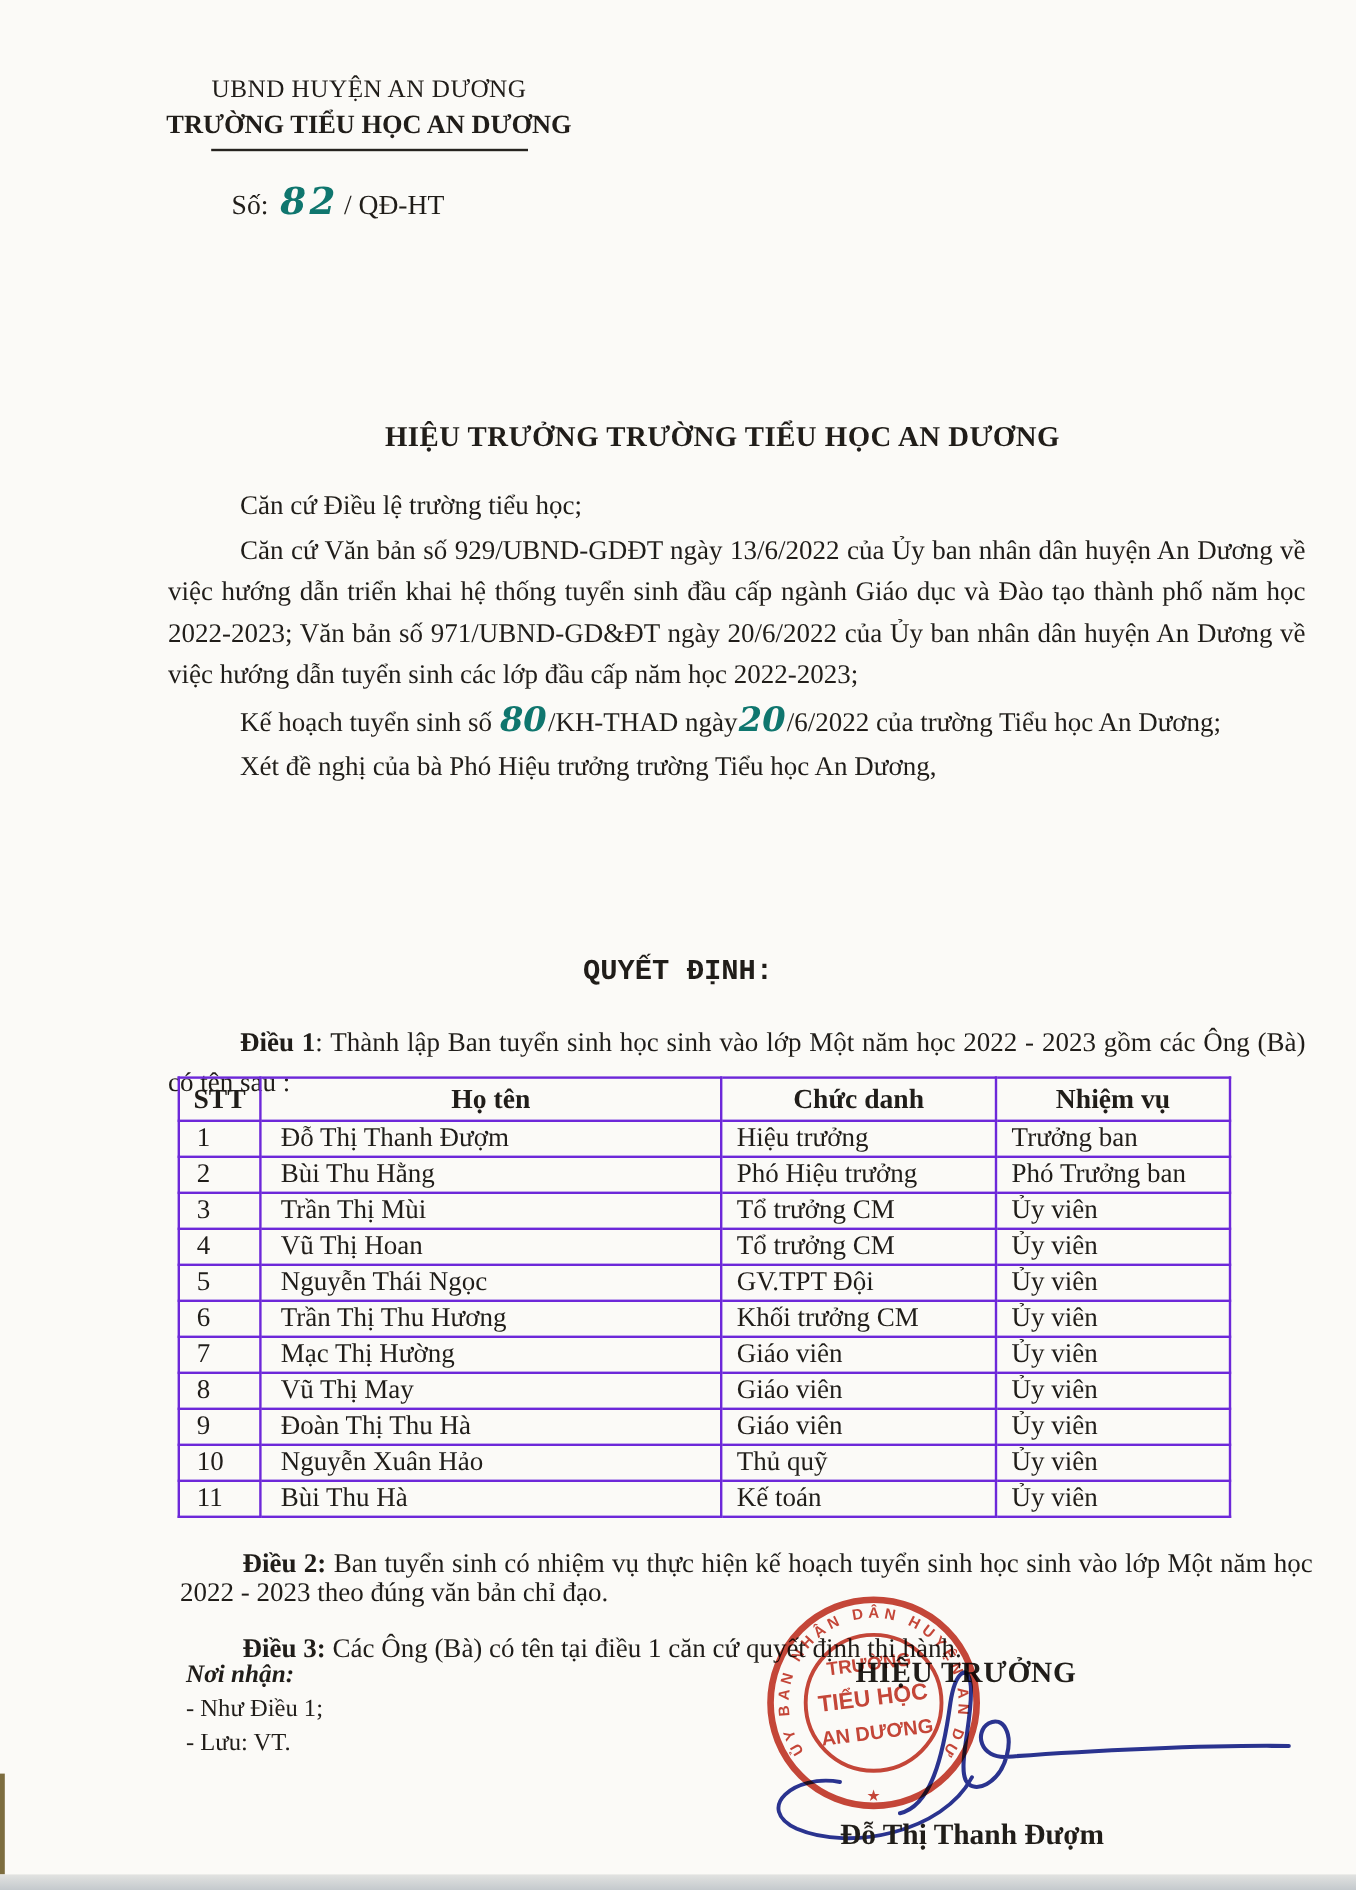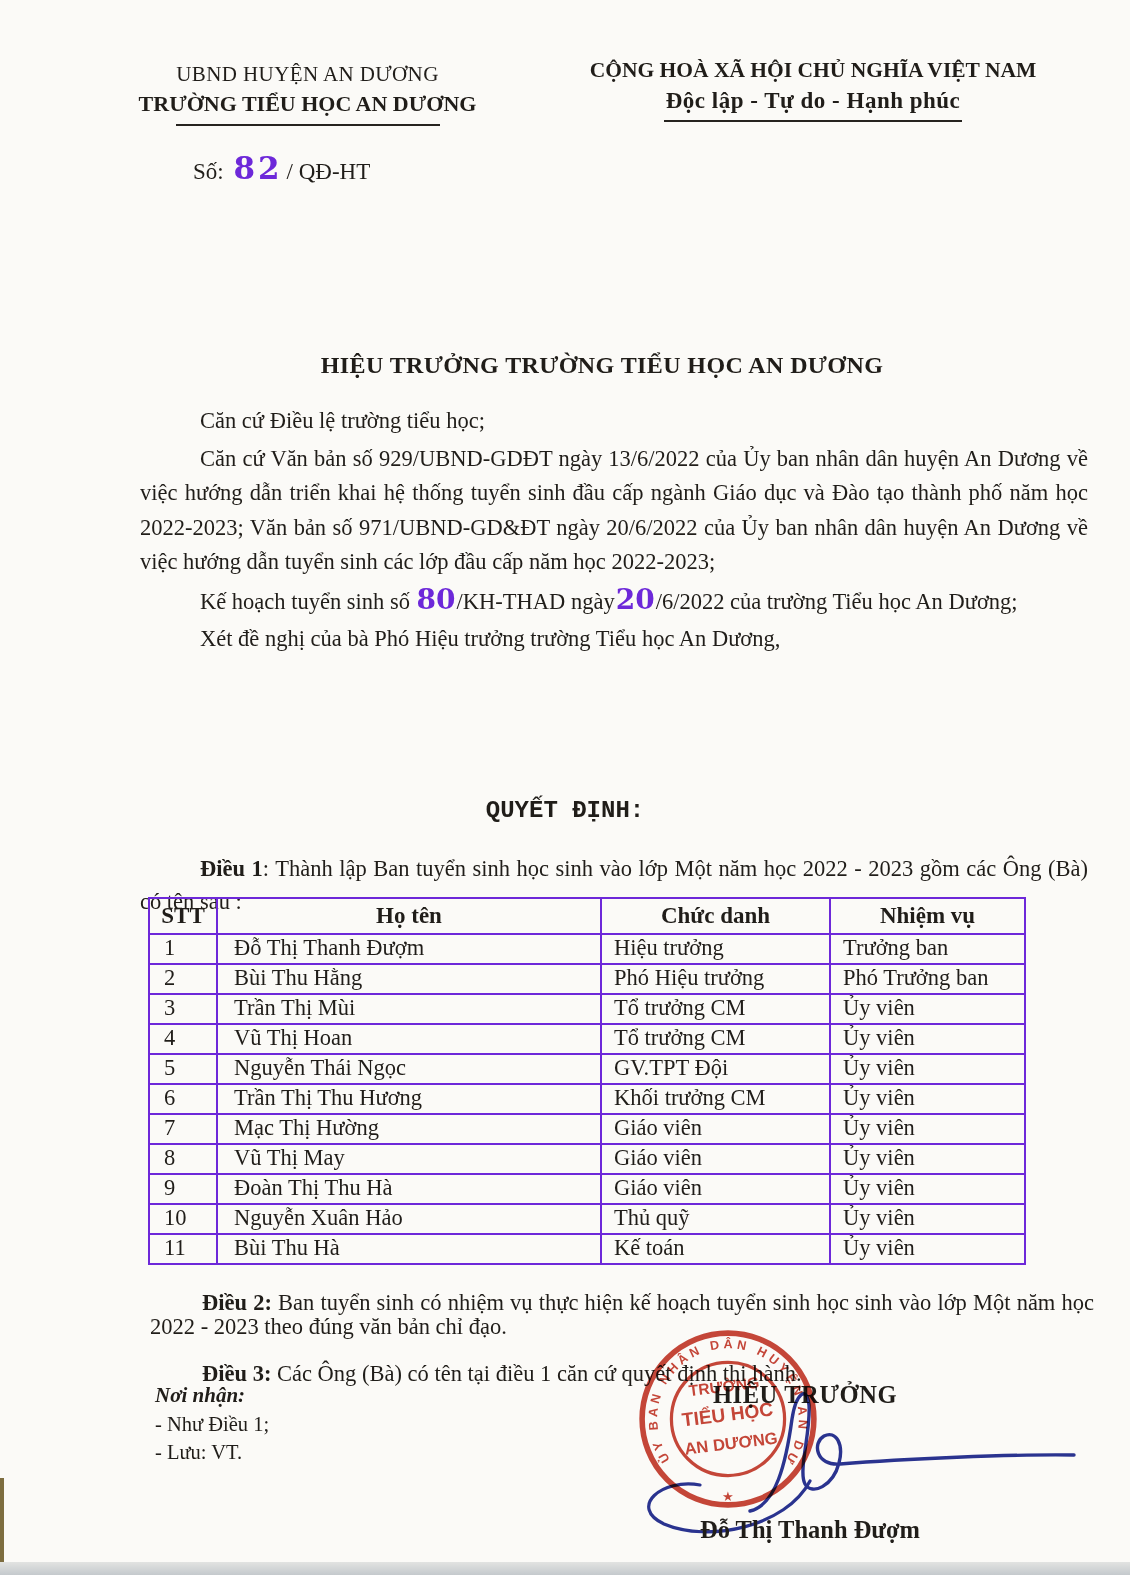--- a/index.html
+++ b/index.html
@@ -10,21 +10,21 @@
   .header-left{position:absolute;top:62px;left:100px;width:415px;text-align:center;}
   .hl1{font-size:21px;letter-spacing:.4px;}
   .hl2{font-size:22px;font-weight:bold;margin-top:4px;}
   .hl-rule{width:264px;height:2px;background:#26231f;margin:7px auto 0;}
   .header-right{position:absolute;top:58px;left:548px;width:530px;text-align:center;}
   .hr1{font-size:21.5px;font-weight:bold;}
   .hr2{font-size:23px;font-weight:bold;margin-top:5px;letter-spacing:.5px;}
   .hr-rule{width:298px;height:2px;background:#26231f;margin:6px auto 0;}
 
   .doc-number{position:absolute;top:150px;left:193px;font-size:23px;}
-  .handwrite{font-family:"DejaVu Serif",serif;font-weight:bold;color:#6d28d9;}
+  .handwrite{font-family:"DejaVu Serif",serif;font-style:italic;font-weight:bold;color:#0f766e;}
   .doc-number .handwrite{font-size:31px;letter-spacing:3px;padding:0 4px;}
   .date-line{position:absolute;top:153px;left:590px;width:480px;text-align:center;
              font-style:italic;font-size:23px;}
   .date-line .handwrite{font-size:28px;}
 
   
   .title-block{position:absolute;top:199px;left:0;width:100%;text-align:center;}
   .t1{font-size:27px;font-weight:bold;letter-spacing:1px;}
   .t2{font-size:23px;font-weight:bold;margin-top:9px;}
   .t3{font-size:23px;font-weight:bold;margin-top:7px;}
@@ -72,25 +72,20 @@
 </style>
 </head>
 <body>
 
 <div class="page">
 
   <div class="header-left">
     <div class="hl1">UBND HUYỆN AN DƯƠNG</div>
     <div class="hl2">TRƯỜNG TIỂU HỌC AN DƯƠNG</div>
     <div class="hl-rule"></div>
-  </div>
-  <div class="header-right">
-    <div class="hr1">CỘNG HOÀ XÃ HỘI CHỦ NGHĨA VIỆT NAM</div>
-    <div class="hr2">Độc lập - Tự do - Hạnh phúc</div>
-    <div class="hr-rule"></div>
   </div>
 
   <div class="doc-number"><span>Số:</span>
     <span class="handwrite">82</span><span>/ QĐ-HT</span></div>
 
 
 
   <div class="issuer">HIỆU TRƯỞNG TRƯỜNG TIỂU HỌC AN DƯƠNG</div>
 
   <div class="recitals">

